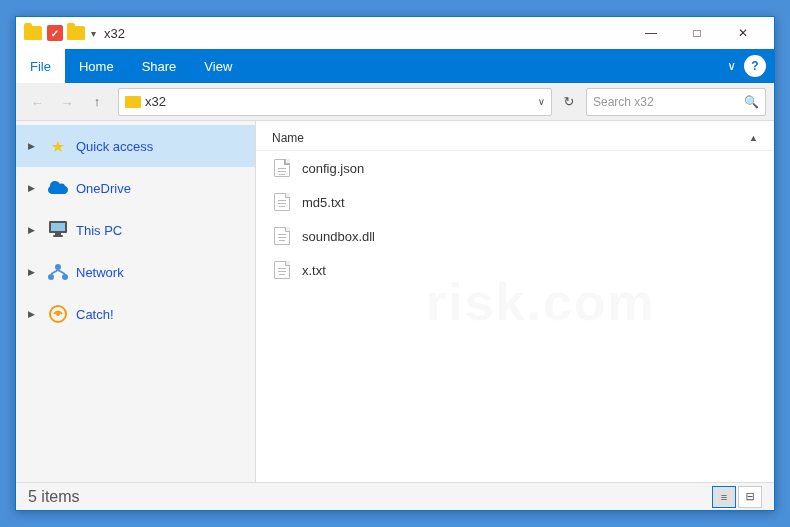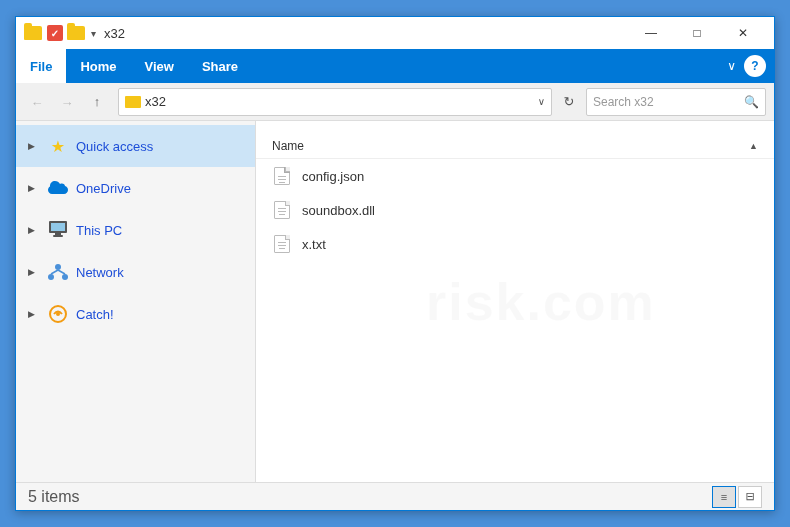--- a/index.html
+++ b/index.html
@@ -72,21 +72,20 @@
       flex-shrink: 0;
     }
     .menu-tab {
       padding: 0 14px;
       height: 100%;
       display: flex;
       align-items: center;
       cursor: pointer;
       color: #fff;
       font-size: 13px;
-      font-weight: bold;
     }
     .menu-tab.active {
       background: #fff;
       color: #0078d7;
     }
     .menu-bar-right {
       margin-left: auto;
       display: flex;
       align-items: center;
       gap: 4px;
@@ -252,21 +251,20 @@
       font-size: 13px;
       color: #1d4ed8;
     }
     
     .star-icon { color: #f5c518; font-size: 16px; }
     
     .file-area {
       flex: 1;
       overflow-y: auto;
       padding: 4px 0;
-      margin-top: 8px;
     }
     .file-list-header {
       display: flex;
       align-items: center;
       padding: 2px 16px;
       border-bottom: 1px solid #eee;
       height: 26px;
     }
     .header-sort-indicator {
       font-size: 9px;
@@ -406,22 +404,22 @@
     <div class="window-controls">
       <button class="win-btn">—</button>
       <button class="win-btn">□</button>
       <button class="win-btn close">✕</button>
     </div>
   </div>
 
   <div class="menu-bar">
     <div class="menu-tab active">File</div>
     <div class="menu-tab">Home</div>
+    <div class="menu-tab">Share</div>
     <div class="menu-tab">View</div>
-    <div class="menu-tab">Share</div>
     <div class="menu-bar-right">
       <span class="menu-chevron-btn">∨</span>
       <div class="help-btn">?</div>
     </div>
   </div>
 
   <div class="toolbar">
     <button class="nav-btn disabled">←</button>
     <button class="nav-btn disabled">→</button>
     <button class="up-btn">↑</button>
@@ -519,47 +517,60 @@
               <div style="margin-top:6px;display:flex;flex-direction:column;gap:2px;align-items:center;">
                 <div style="width:8px;height:1px;background:#bbb;"></div>
                 <div style="width:8px;height:1px;background:#bbb;"></div>
                 <div style="width:6px;height:1px;background:#bbb;"></div>
               </div>
             </div>
           </div>
           <span class="file-item-name">config.json</span>
         </div>
 
-
-
         <div class="file-item">
           <div class="file-item-icon">
             <div style="background:#fff;border:1px solid #bbb;width:16px;height:18px;border-radius:1px;position:relative;">
               <div style="position:absolute;top:-1px;right:-1px;width:5px;height:5px;background:#eee;border-left:1px solid #bbb;border-bottom:1px solid #bbb;"></div>
               <div style="margin-top:6px;display:flex;flex-direction:column;gap:2px;align-items:center;">
                 <div style="width:8px;height:1px;background:#bbb;"></div>
                 <div style="width:8px;height:1px;background:#bbb;"></div>
                 <div style="width:6px;height:1px;background:#bbb;"></div>
               </div>
             </div>
           </div>
-          <span class="file-item-name">soundbox.dll</span>
-        </div>
+          <span class="file-item-name">md5.txt</span>
+        </div>
+
 
         <div class="file-item">
           <div class="file-item-icon">
             <div style="background:#fff;border:1px solid #bbb;width:16px;height:18px;border-radius:1px;position:relative;">
               <div style="position:absolute;top:-1px;right:-1px;width:5px;height:5px;background:#eee;border-left:1px solid #bbb;border-bottom:1px solid #bbb;"></div>
               <div style="margin-top:6px;display:flex;flex-direction:column;gap:2px;align-items:center;">
                 <div style="width:8px;height:1px;background:#bbb;"></div>
                 <div style="width:8px;height:1px;background:#bbb;"></div>
                 <div style="width:6px;height:1px;background:#bbb;"></div>
               </div>
             </div>
           </div>
+          <span class="file-item-name">soundbox.dll</span>
+        </div>
+
+        <div class="file-item">
+          <div class="file-item-icon">
+            <div style="background:#fff;border:1px solid #bbb;width:16px;height:18px;border-radius:1px;position:relative;">
+              <div style="position:absolute;top:-1px;right:-1px;width:5px;height:5px;background:#eee;border-left:1px solid #bbb;border-bottom:1px solid #bbb;"></div>
+              <div style="margin-top:6px;display:flex;flex-direction:column;gap:2px;align-items:center;">
+                <div style="width:8px;height:1px;background:#bbb;"></div>
+                <div style="width:8px;height:1px;background:#bbb;"></div>
+                <div style="width:6px;height:1px;background:#bbb;"></div>
+              </div>
+            </div>
+          </div>
           <span class="file-item-name">x.txt</span>
         </div>
       </div>
     </div>
   </div>
 
   <div class="status-bar">
     <span class="status-text">5 items</span>
     <div class="view-buttons">
       <button class="view-btn active">≡</button>

